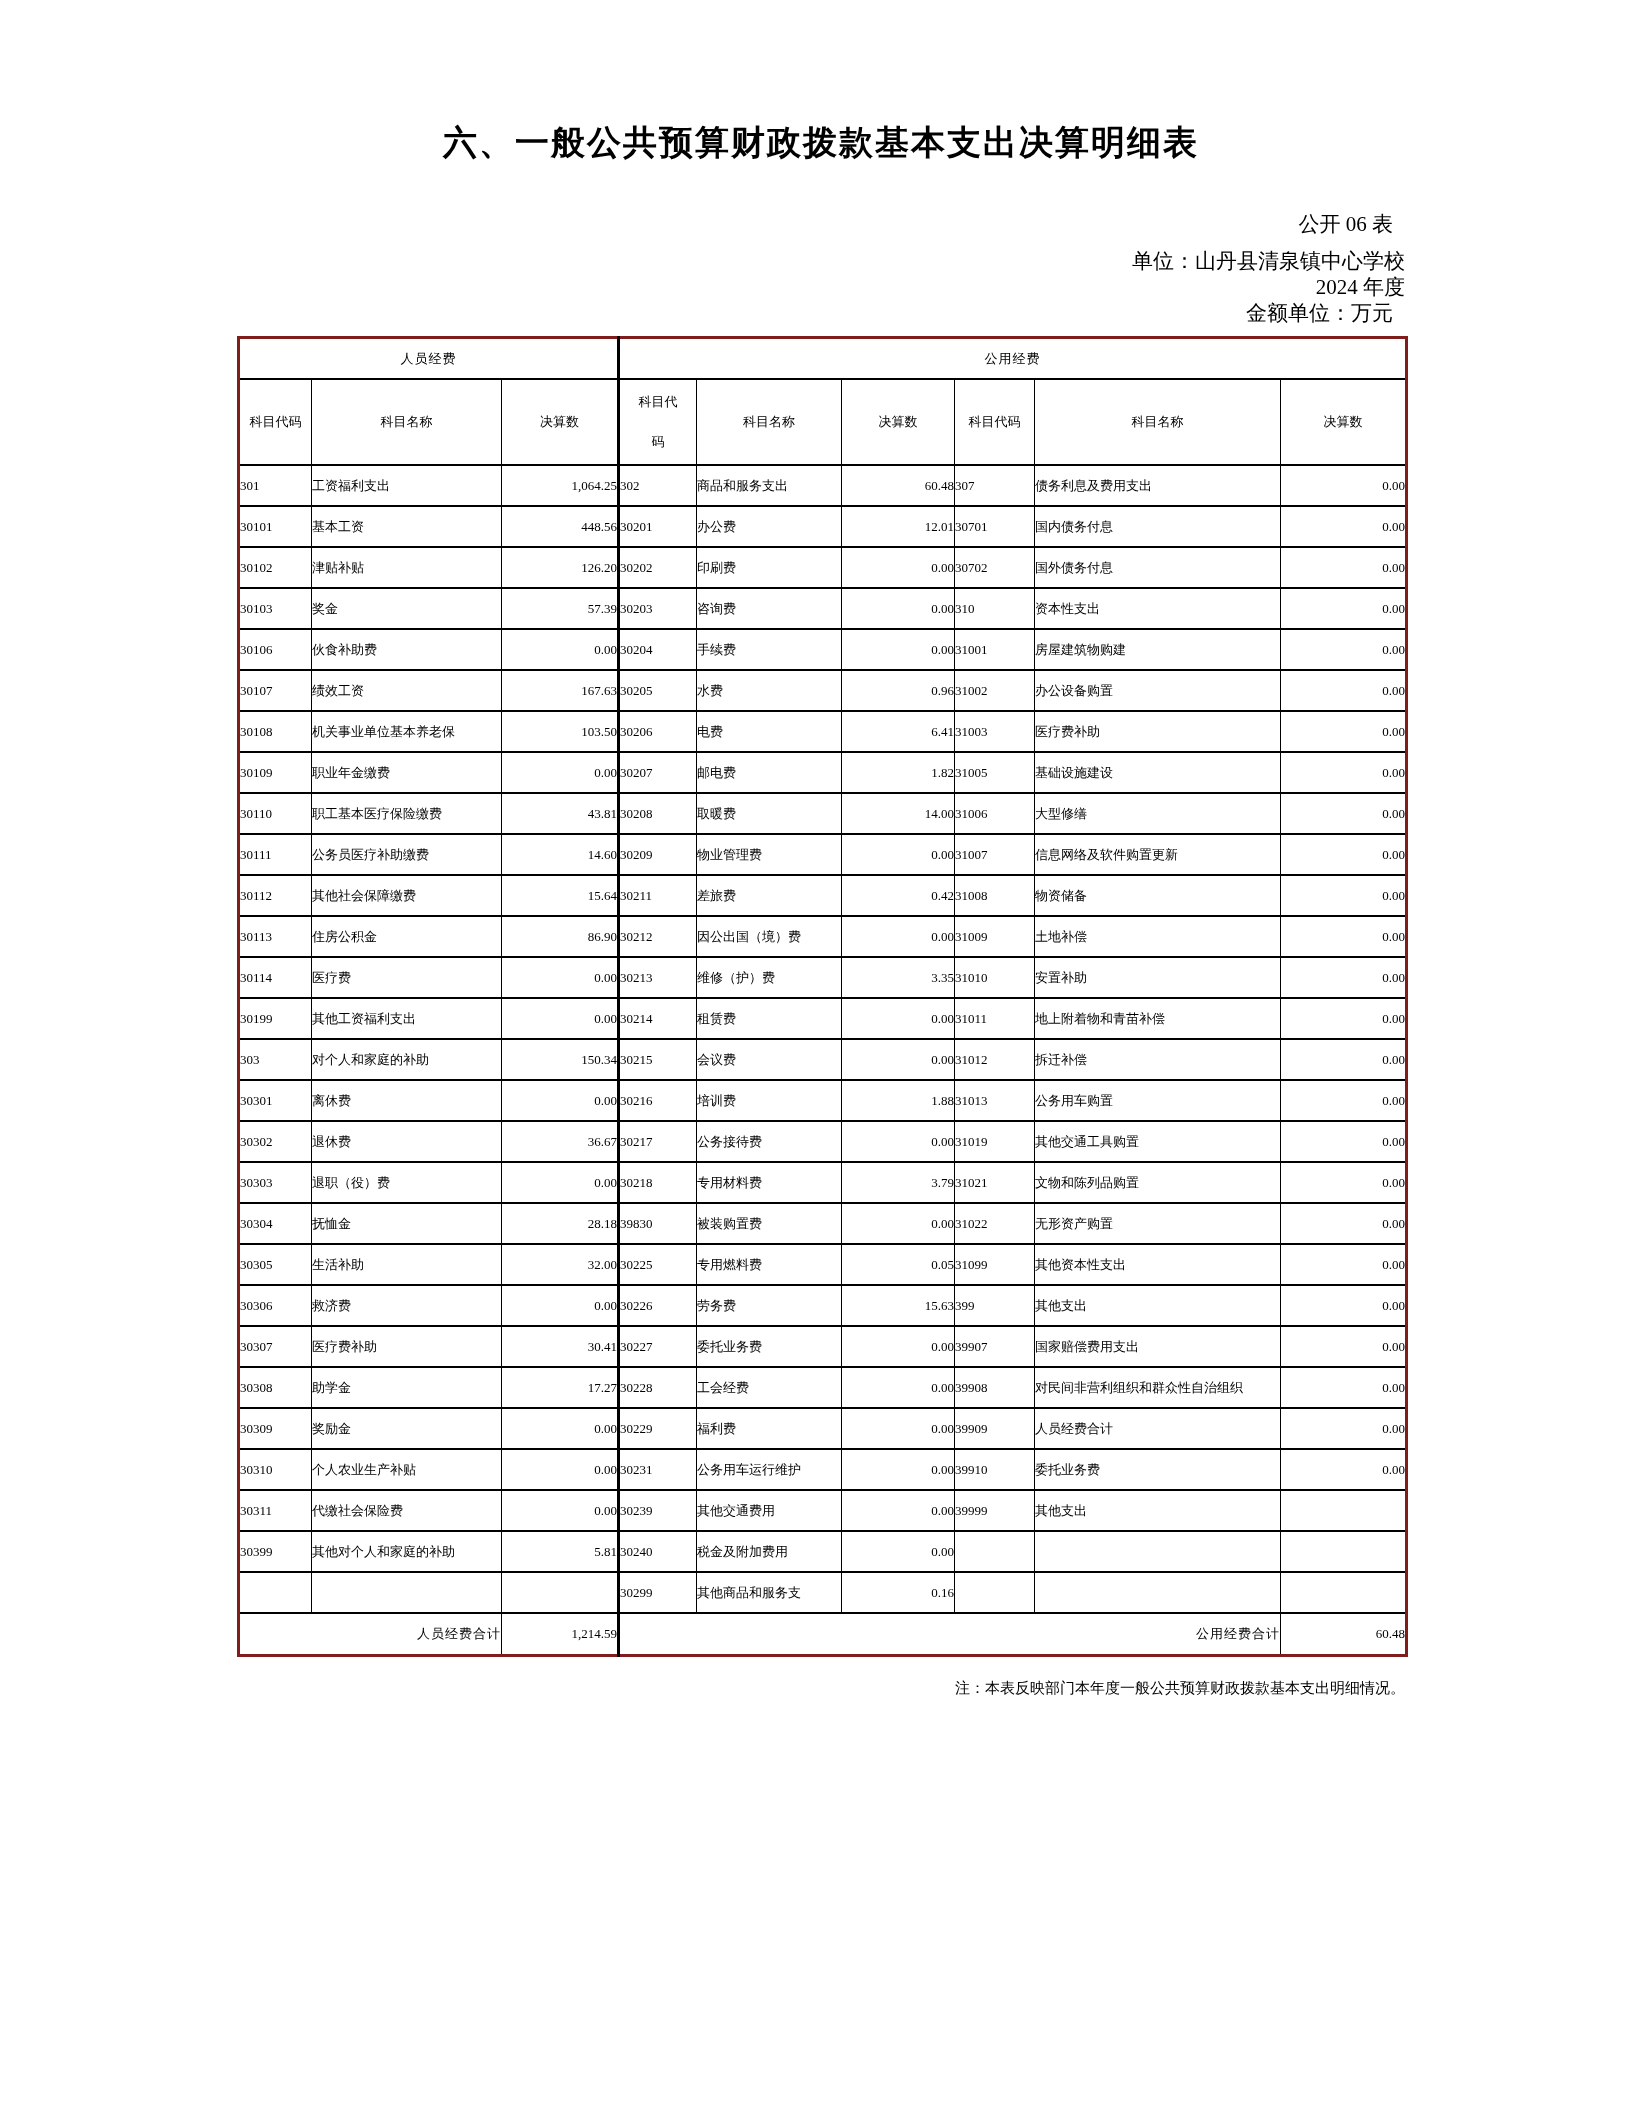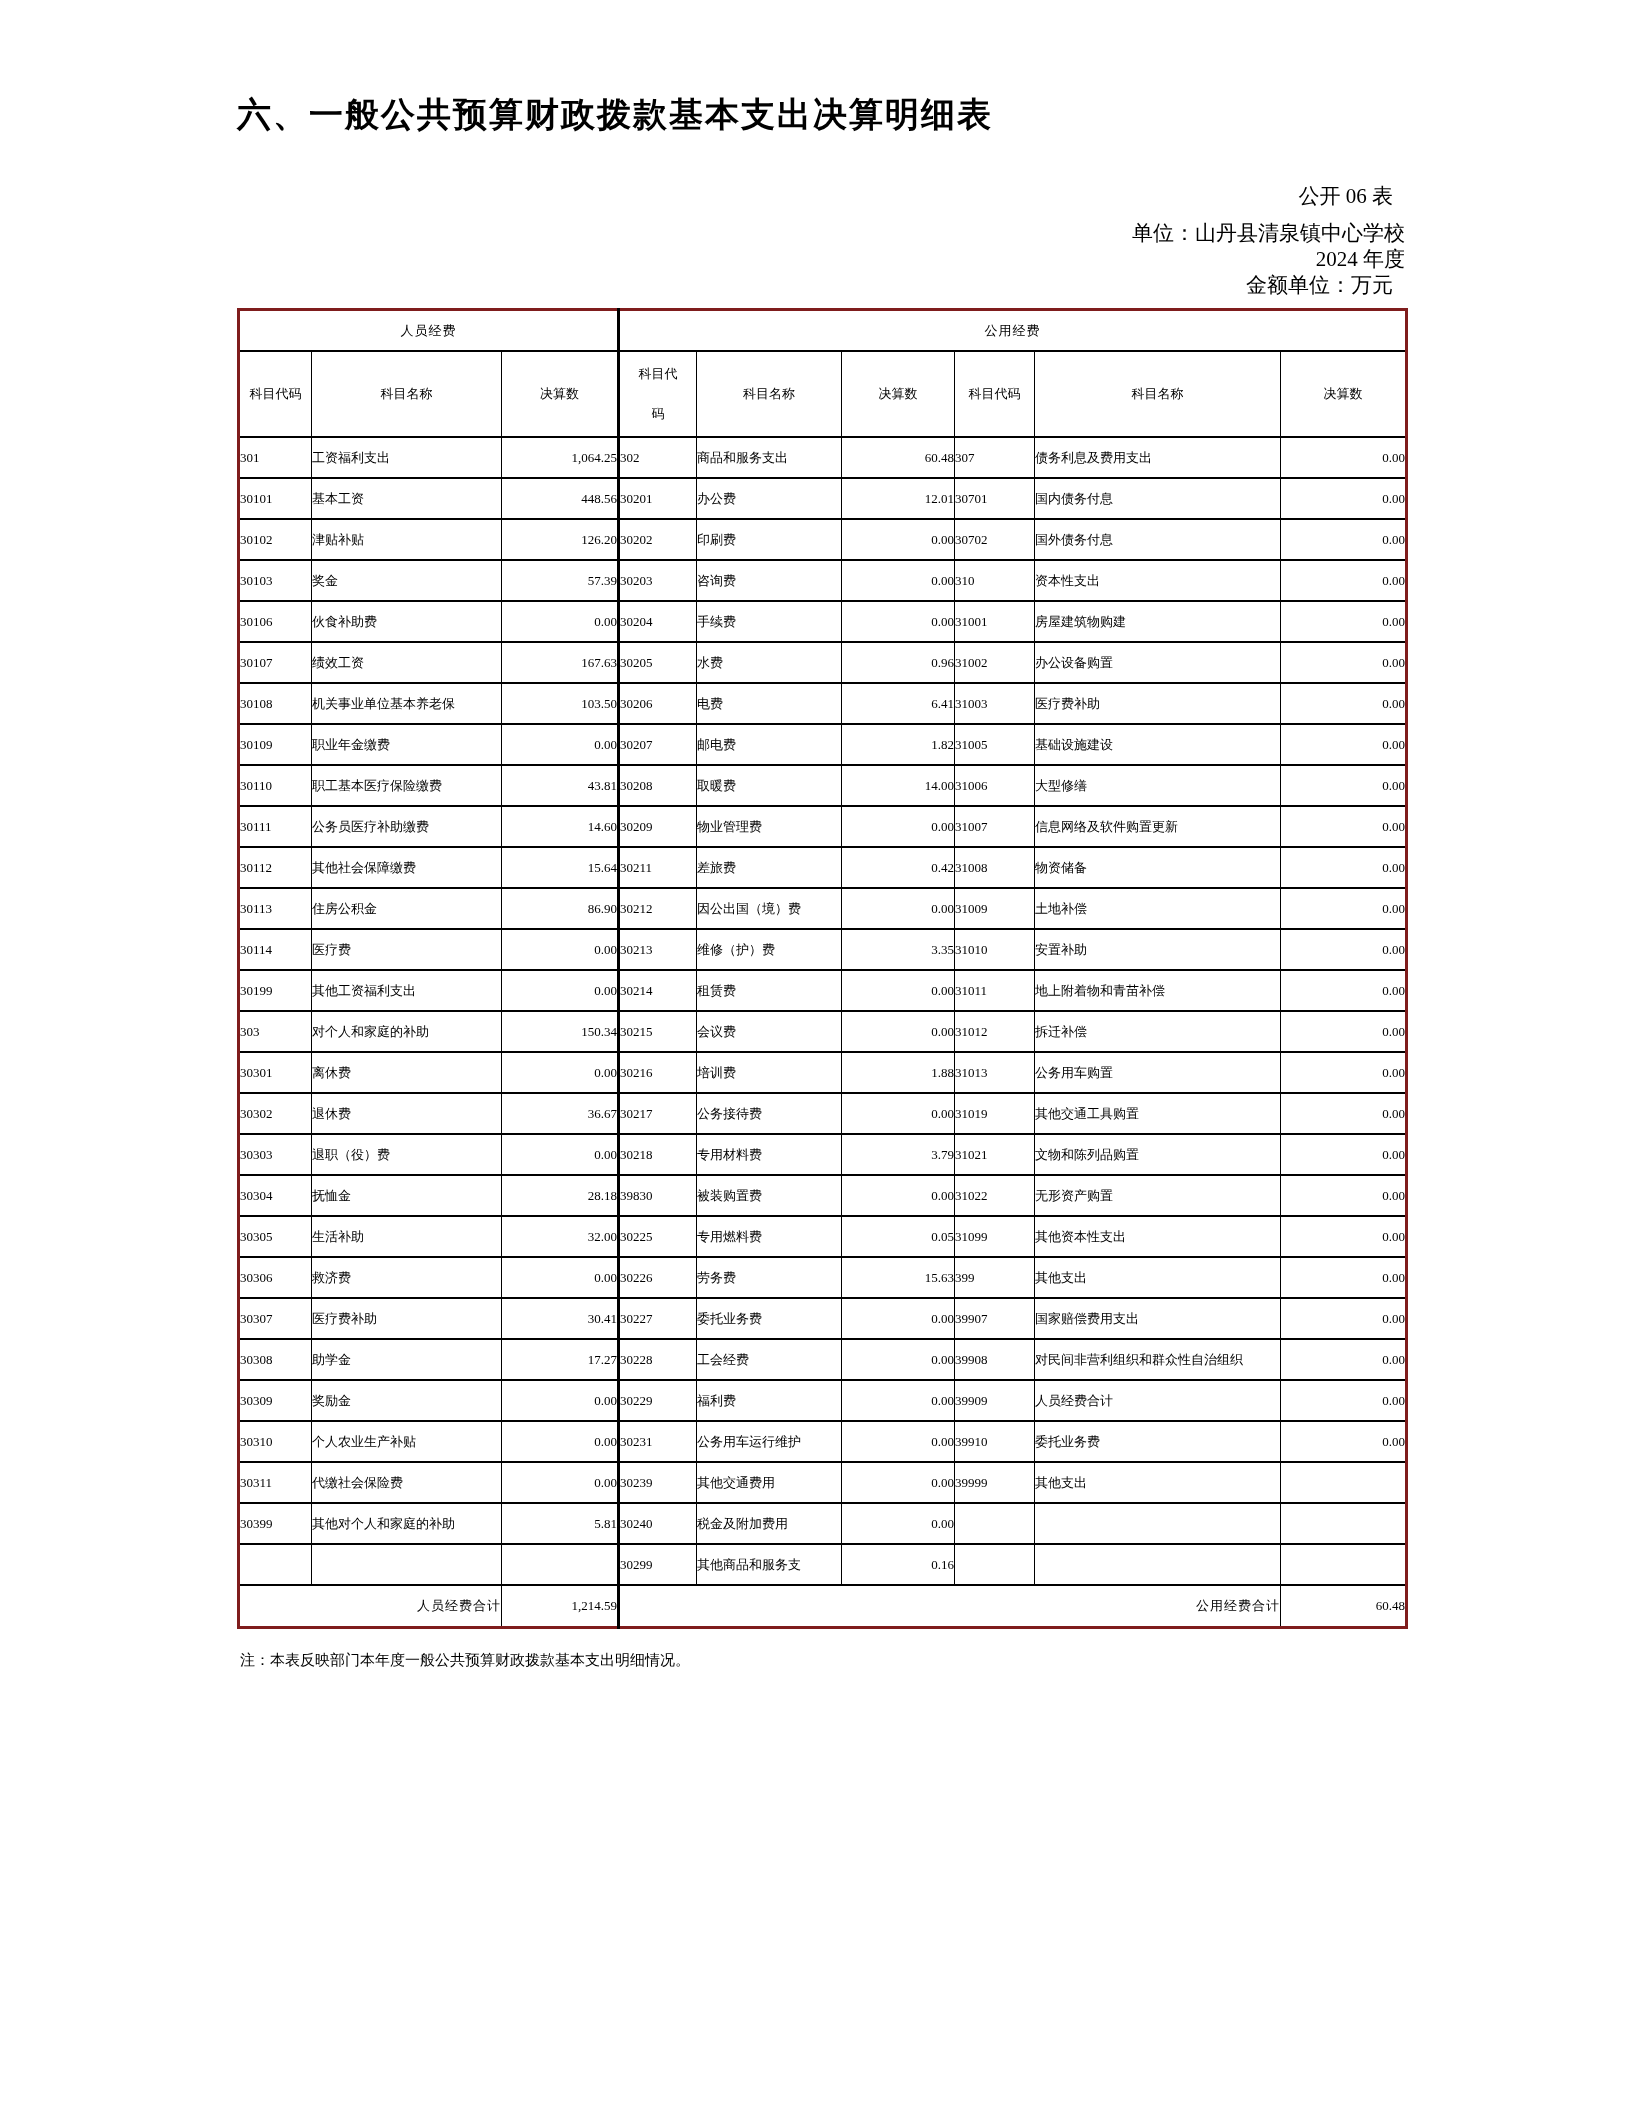--- a/index.html
+++ b/index.html
@@ -4,24 +4,24 @@
 <style>
   html,body{margin:0;padding:0;background:#ffffff;}
   body{
     width:1632px;height:2112px;position:relative;
     font-family:"Liberation Serif","DejaVu Serif",serif;
     color:#000;
     -webkit-font-smoothing:none;
   }
   .content{width:1168px;margin-left:237px;}
   .title{
-    margin:0;padding-top:92px;
+    margin:0;padding-top:120px;
     font-family:"Liberation Sans","DejaVu Sans",sans-serif;
     font-weight:700;font-size:34px;letter-spacing:2px;
-    white-space:nowrap;
+    text-align:center;white-space:nowrap;
   }
   .table-code{
     margin-top:44px;text-align:right;padding-right:12px;
     font-size:21px;white-space:nowrap;
   }
   .meta-row{
     display:flex;align-items:flex-end;
     margin-top:10px;margin-bottom:10px;
     font-size:21px;line-height:26px;flex-direction:column;
   }
@@ -45,21 +45,21 @@
   tr.colhead-row th{height:84px;text-align:center;line-height:40px;}
   tr.colhead-row th.wrapcode{padding:0 13px;}
   tbody td{height:39px;white-space:nowrap;}
   td.code{text-align:left;padding-left:10px;}
   td.name{text-align:left;padding-left:21px;}
   td.val{text-align:right;padding-right:10px;}
   tr.total-row td{height:40px;}
   tr.total-row td.tc{text-align:right;letter-spacing:1px;}
   .note{
     margin-top:22px;padding-left:3px;
-    font-size:15px;white-space:nowrap;
+    font-size:15px;white-space:nowrap;text-align:right;
   }
 </style>
 </head>
 <body>
 
 <div class="content">
 
   <h1 class="title">六、一般公共预算财政拨款基本支出决算明细表</h1>
 
   <div class="table-code">公开 06 表</div>

